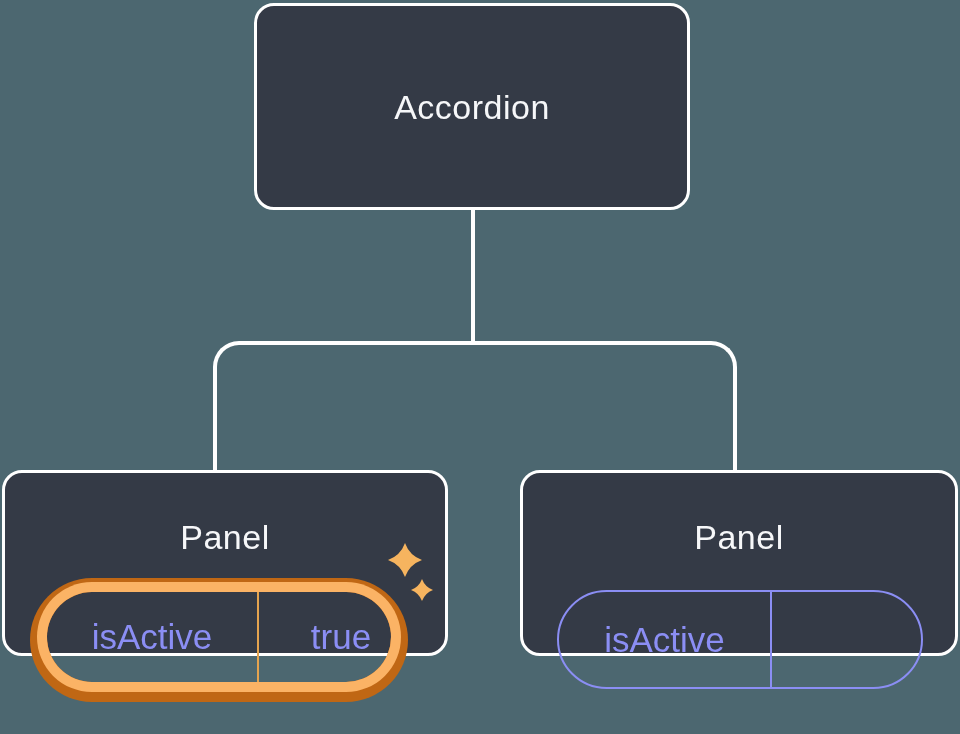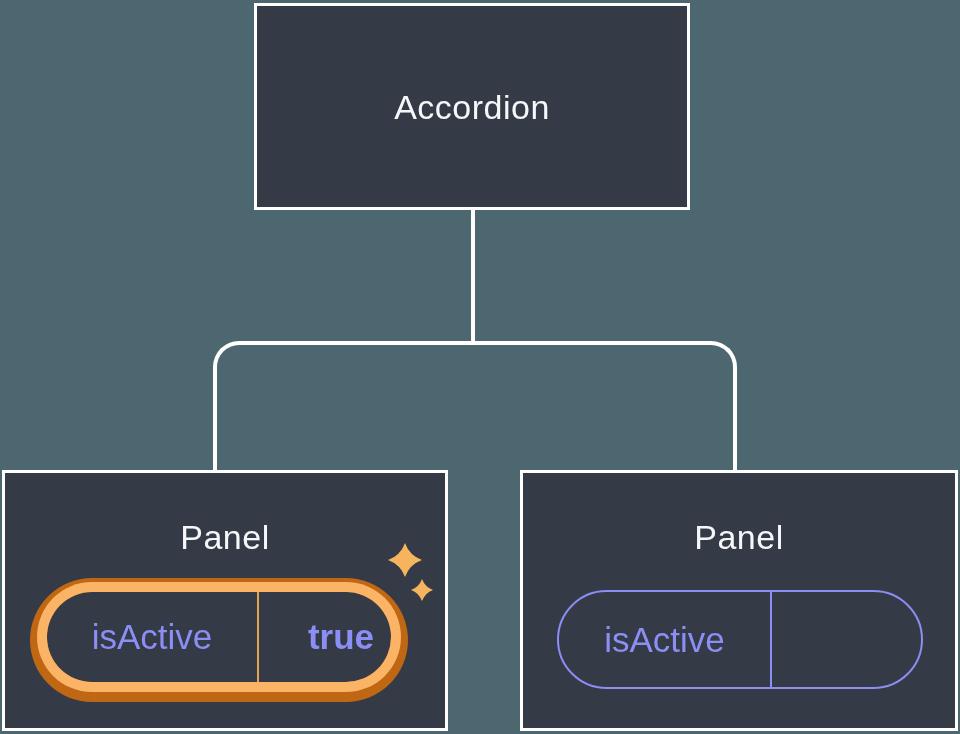--- a/index.html
+++ b/index.html
@@ -12,21 +12,21 @@
     width: 960px;
     height: 734px;
     background: var(--background, #4C6770);
     overflow: hidden;
   }
   .node {
     position: absolute;
     box-sizing: border-box;
     background: var(--node-fill, #343A46);
     border: 3px solid var(--node-border, #FFFFFF);
-    border-radius: 0;
+    border-radius: 20px;
   }
   .node-title {
     color: var(--title-text, #F6F7F9);
     font-size: 34px;
     font-weight: 500;
     letter-spacing: 0.5px;
     text-align: center;
     line-height: 40px;
   }
   .root-node {
@@ -53,21 +53,21 @@
     top: 341px;
     width: 524px;
     height: 129px;
     border-top: 4px solid var(--connector, #FFFFFF);
     border-left: 4px solid var(--connector, #FFFFFF);
     border-right: 4px solid var(--connector, #FFFFFF);
     border-radius: 26px 26px 0 0;
   }
   .panel-node {
     top: 470px;
-    height: 261px;
+    height: 186px;
   }
   .panel-left {
     left: 2px;
     width: 446px;
   }
   .panel-right {
     left: 520px;
     width: 438px;
   }
   .panel-node .node-title {
@@ -107,21 +107,21 @@
     box-shadow:
       0 0 0 10px var(--highlight-ring-light, #FBB365),
       0 3px 0 17px var(--highlight-ring-dark, #C06714);
   }
   .pill-highlighted .pill-key {
     width: 210px;
     flex: 0 0 210px;
     border-right: 2px solid var(--highlight-divider, #E5A44F);
   }
   .pill-highlighted .pill-value {
-    font-weight: 700;
+    font-weight: 400;
   }
   
   .pill-plain {
     left: 34px;
     top: 117px;
     width: 366px;
     height: 99px;
     border: 2px solid var(--state-purple, #8B8EF4);
   }
   .pill-plain .pill-key {

